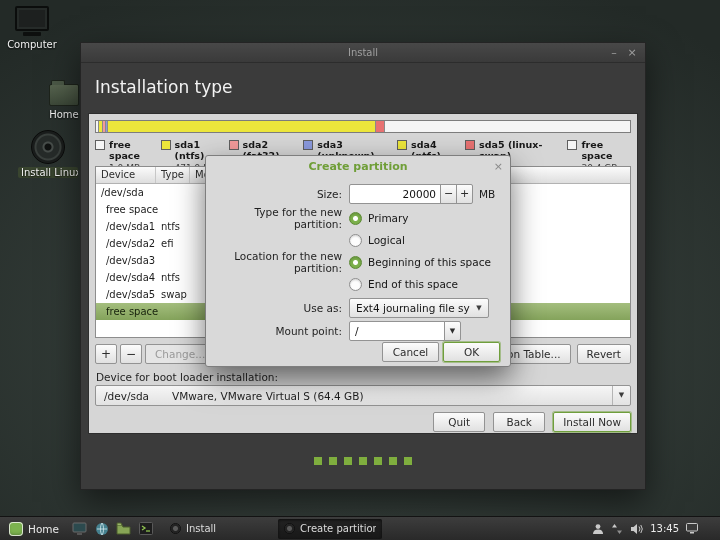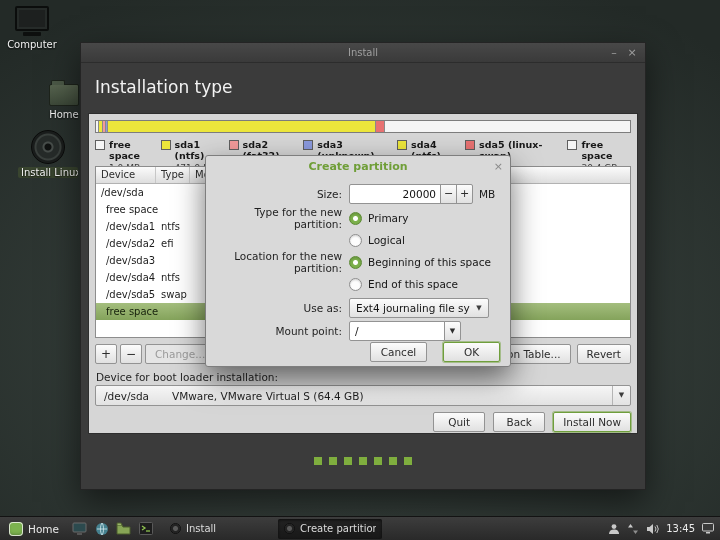--- a/index.html
+++ b/index.html
@@ -115,40 +115,40 @@
   .radio.sel .rdot { background:radial-gradient(circle,#ffffff 0 2px,#7cb04b 3px); border-color:#5b8a32; }
   .combo { height:20px; background:linear-gradient(#fcfcfc,#e1e1e1); border:1px solid #939393;
            border-radius:2px; display:flex; align-items:center; font-size:10.5px; color:#161616; }
   .combo .ct { flex:1; padding-left:6px; white-space:nowrap; overflow:hidden; }
   .use-combo { width:140px; }
   .mp-entry { width:96px; height:20px; background:#fff; border:1px solid #939393;
               border-radius:2px 0 0 2px; font-size:10.5px; line-height:18px; padding-left:5px; color:#111; }
   .mp-btn { width:17px; height:20px; margin-left:-1px; background:linear-gradient(#fcfcfc,#e1e1e1);
             border:1px solid #939393; border-radius:0 2px 2px 0; text-align:center; line-height:18px;
             font-size:7px; color:#2d2d2d; }
-  .dbtns { position:absolute; right:10px; top:186px; display:flex; gap:16px; }
+  .dbtns { position:absolute; right:10px; top:186px; display:flex; gap:4px; }
   .dbtns .btn { min-width:57px; }
 
   
   .taskbar { position:absolute; left:0; right:0; bottom:0; height:24px; z-index:10;
              background:linear-gradient(#3d3d3d,#292929); border-top:1px solid #131313;
              display:flex; align-items:center; }
   .menu-btn { display:flex; align-items:center; gap:5px; height:20px; padding:0 7px; margin-left:2px; }
   .mint-logo { width:14px; height:14px; border-radius:4px; background:#7cb34f; flex:none;
                box-shadow:inset 0 0 0 1px rgba(255,255,255,.75), inset 0 -2px 3px rgba(0,0,0,.25); }
   .menu-btn .ml { color:#e9e9e9; font-size:10.5px; }
   .launchers { display:flex; gap:5px; margin-left:5px; align-items:center; }
   .launchers .li { width:17px; height:18px; display:flex; align-items:center; justify-content:center; }
   .task { display:flex; align-items:center; gap:5px; height:20px; width:104px; padding:0 6px;
           margin-left:10px; border-radius:2px; color:#dcdcdc; font-size:10px; }
   .task .ticon { width:11px; height:11px; border-radius:50%; flex:none; border:1px solid #101010;
                  background:radial-gradient(circle,#5a5a5a 0 2px,#232323 3px 4px,#3e3e3e 5px); }
   .task .tl { white-space:nowrap; overflow:hidden; }
   .task.active { background:rgba(0,0,0,.42); box-shadow:inset 0 1px 3px rgba(0,0,0,.65); }
-  .tray { margin-left:auto; display:flex; align-items:center; gap:7px; padding-right:6px; }
+  .tray { margin-left:auto; display:flex; align-items:center; gap:7px; padding-right:22px; }
   .tray svg { display:block; }
   .clock { color:#ececec; font-size:10px; }
 </style>
 </head>
 <body>
 
 <div class="dicon computer">
   <div>
       <div class="mon-screen"></div>
       <div class="mon-base"></div>

